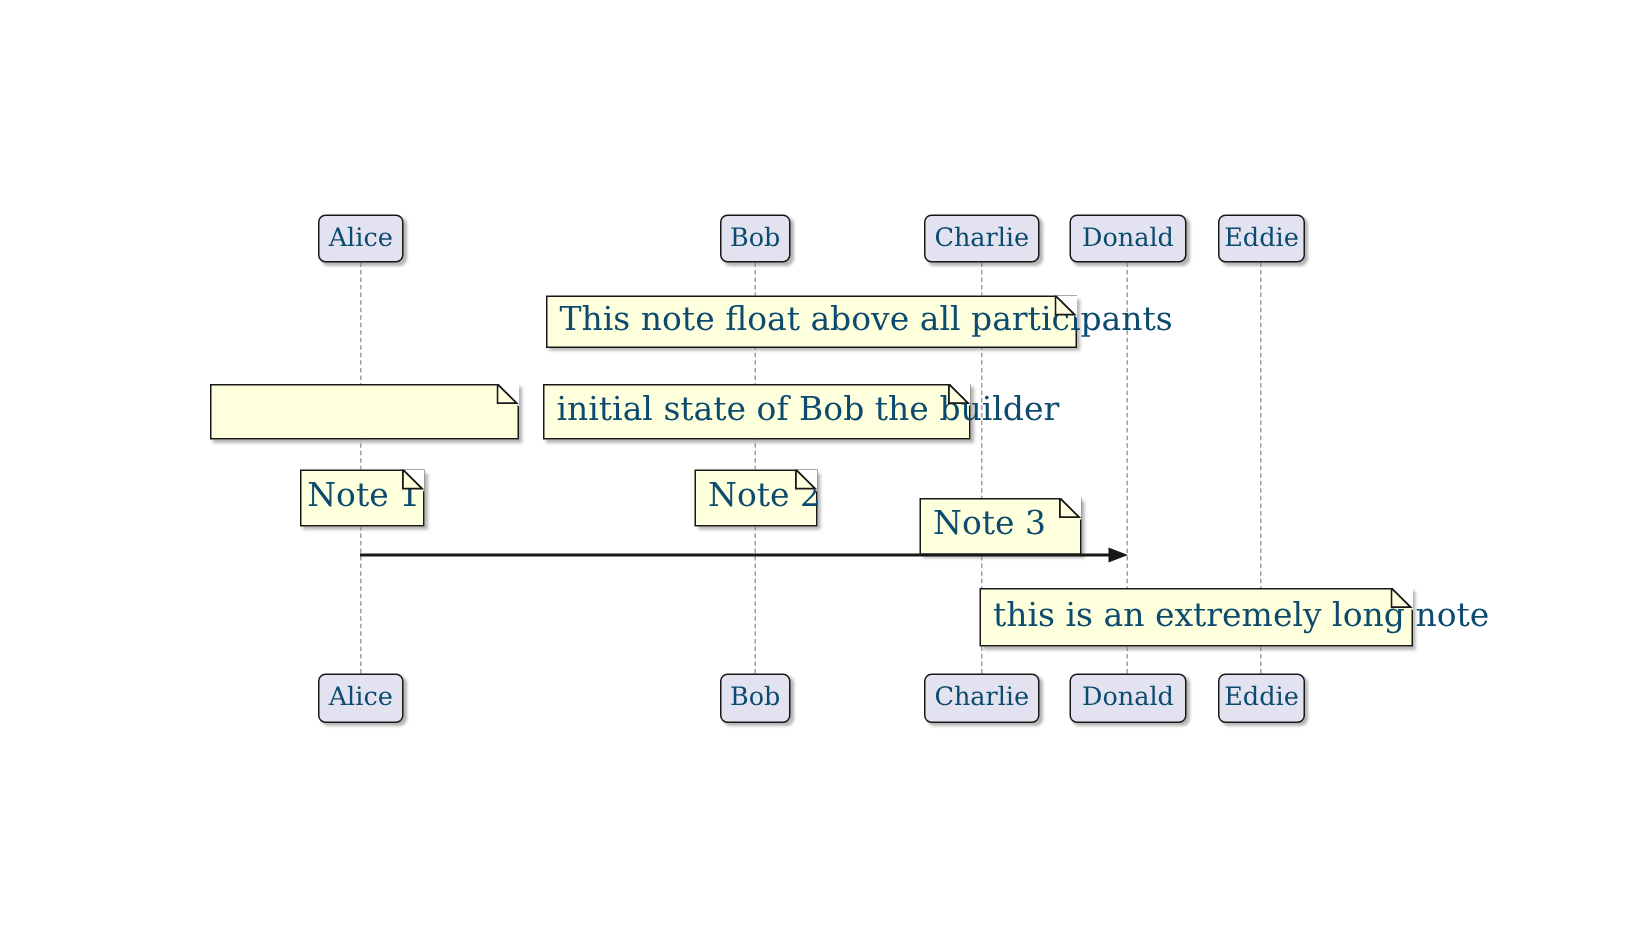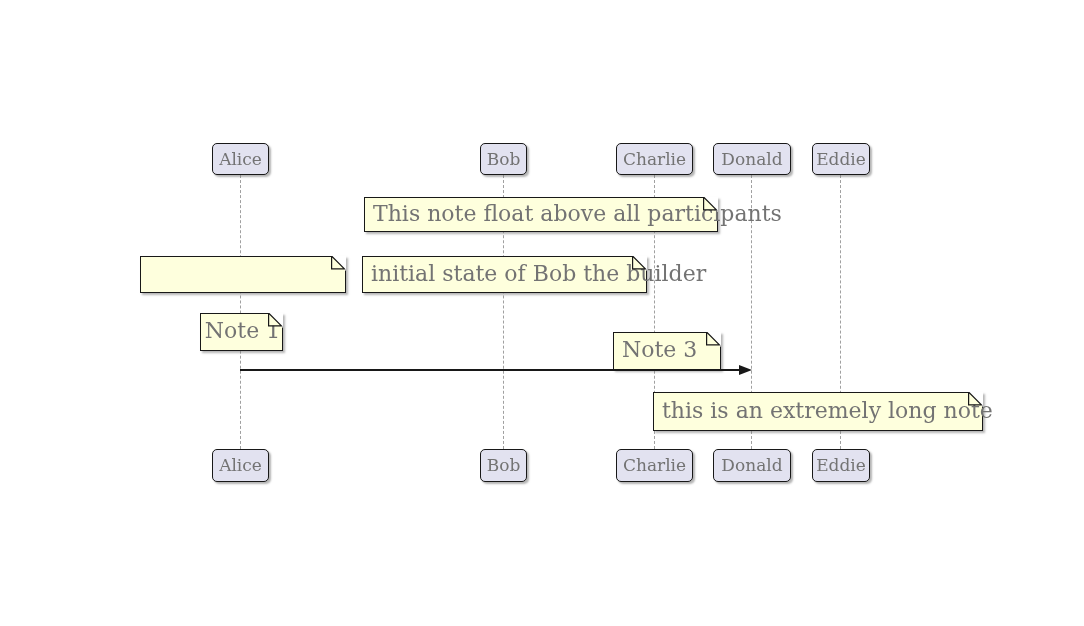--- a/index.html
+++ b/index.html
@@ -2,21 +2,21 @@
 <html><head>
 <meta charset="utf-8">
 <style>
   html, body { margin: 0; padding: 0; background: #ffffff; }
   #canvas {
     position: relative;
     width: 1084px;
     height: 626px;
     background: #ffffff;
     font-family: "DejaVu Serif", "Liberation Serif", serif;
-    color: #737373;
+    color: #0c4a6e;
     overflow: hidden;
   }
   
   .pbox {
     position: absolute;
     box-sizing: border-box;
     background: #E2E2F0;
     border: 1.5px solid #181818;
     border-radius: 5px;
     box-shadow: 2px 2px 2px rgba(120,120,120,0.55);
@@ -134,32 +134,39 @@
     <span>initial state of Bob the builder</span>
   </div>
 
   <div class="note" style="left:200px; top:313px; width:83px; height:38px;justify-content:center;">
     <svg class="fold" viewBox="0 0 15 15">
       <polygon points="0,0 15,0 15,15" fill="#ffffff"></polygon>
       <polygon points="0.6,0 13.4,12.8 0.6,12.8" fill="#FEFFDD" stroke="#181818" stroke-width="1.2"></polygon>
     </svg>
     <span>Note 1</span>
   </div>
+  <div class="note" style="left:463px; top:313px; width:82px; height:38px;">
+    <svg class="fold" viewBox="0 0 15 15">
+      <polygon points="0,0 15,0 15,15" fill="#ffffff"></polygon>
+      <polygon points="0.6,0 13.4,12.8 0.6,12.8" fill="#FEFFDD" stroke="#181818" stroke-width="1.2"></polygon>
+    </svg>
+    <span>Note 2</span>
+  </div>
   <div class="note" style="left:613px; top:332px; width:108px; height:38px;">
     <svg class="fold" viewBox="0 0 15 15">
       <polygon points="0,0 15,0 15,15" fill="#ffffff"></polygon>
       <polygon points="0.6,0 13.4,12.8 0.6,12.8" fill="#FEFFDD" stroke="#181818" stroke-width="1.2"></polygon>
     </svg>
     <span>Note 3</span>
   </div>
 
   <div class="msg-line" style="left:240px; top:369px; width:500px;"></div>
   <div class="msg-head" style="left:739px; top:365px;"></div>
 
-  <div class="note" style="left:653px; top:392px; width:330px; height:39px;">
+  <div class="note" style="left:653px; top:392px; width:289px; height:39px;">
     <svg class="fold" viewBox="0 0 15 15">
       <polygon points="0,0 15,0 15,15" fill="#ffffff"></polygon>
       <polygon points="0.6,0 13.4,12.8 0.6,12.8" fill="#FEFFDD" stroke="#181818" stroke-width="1.2"></polygon>
     </svg>
     <span>this is an extremely long note</span>
   </div>
 
 </div>
 
 </body></html>

